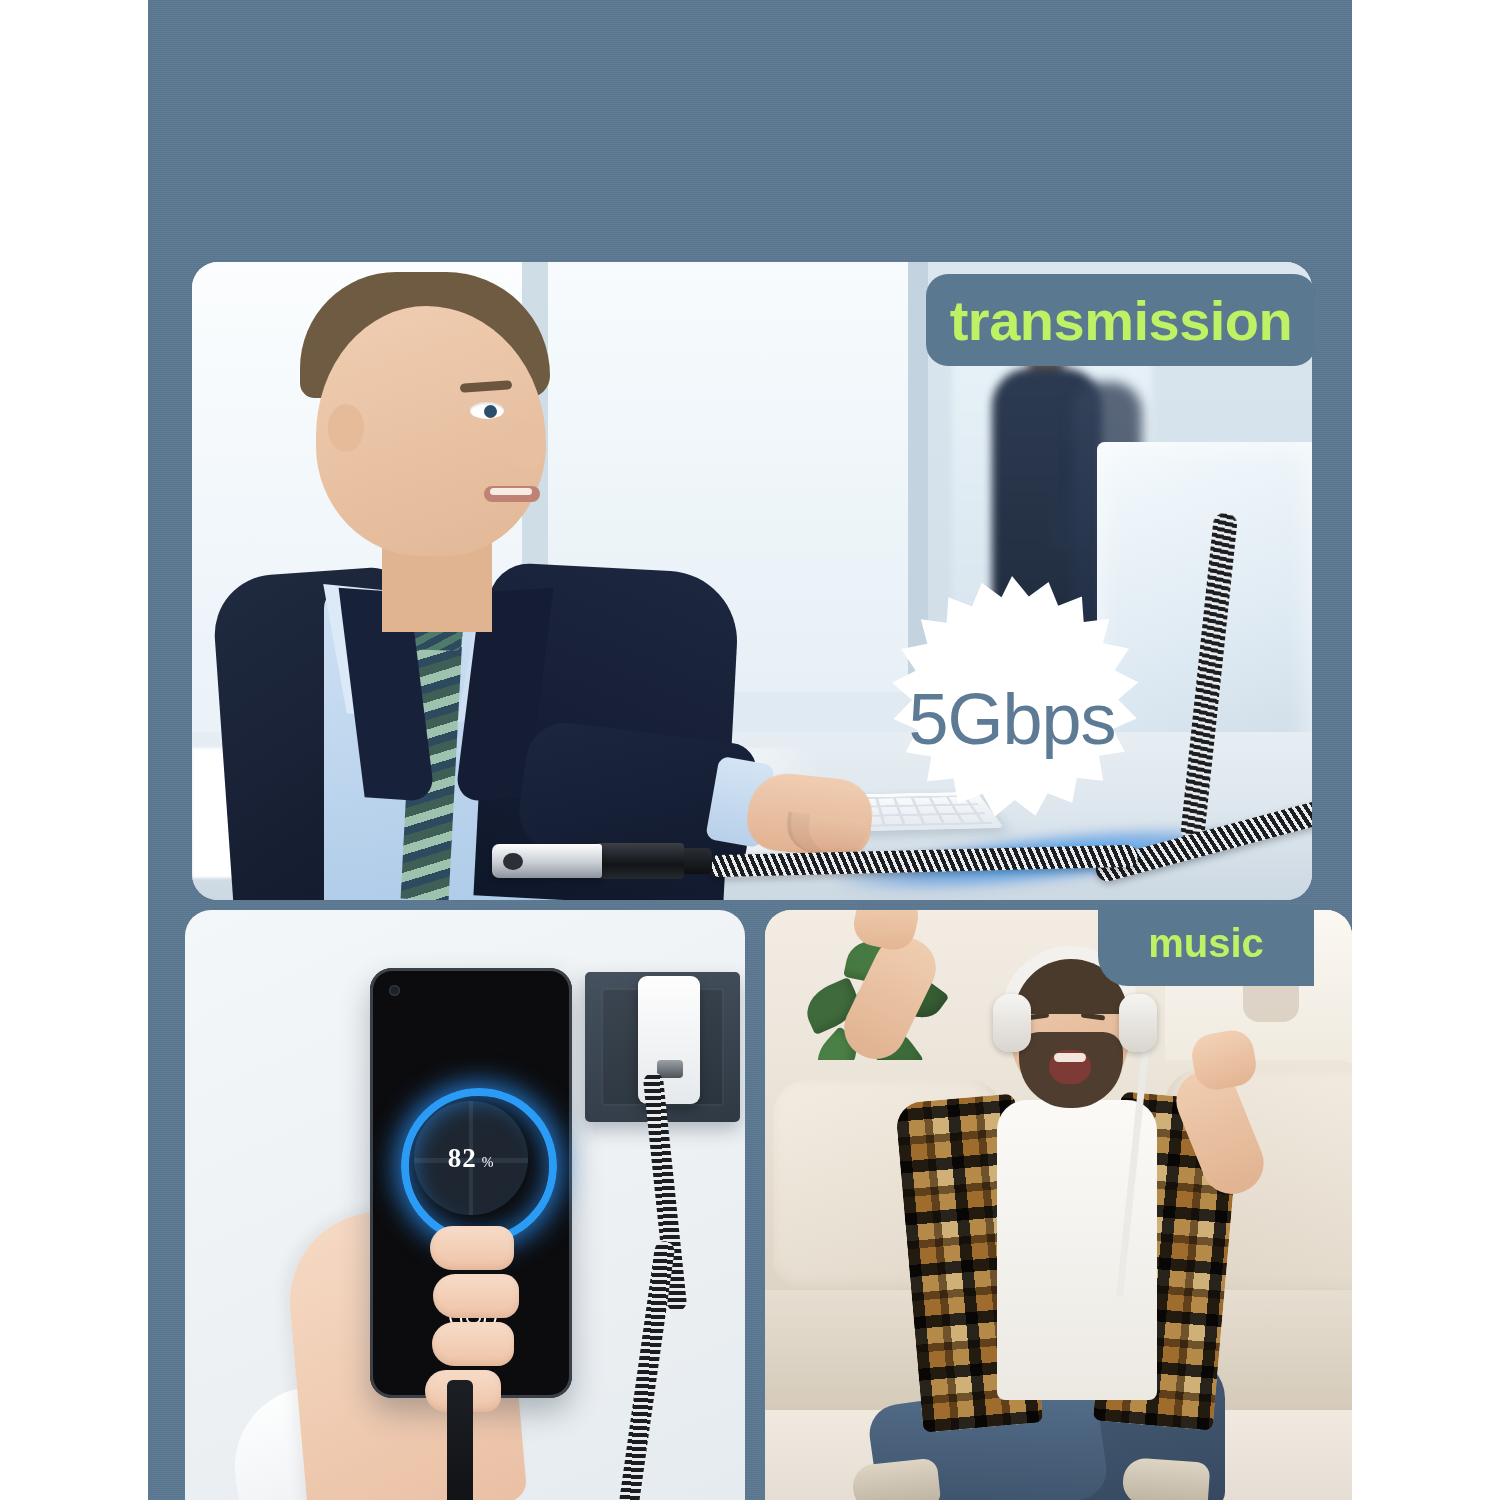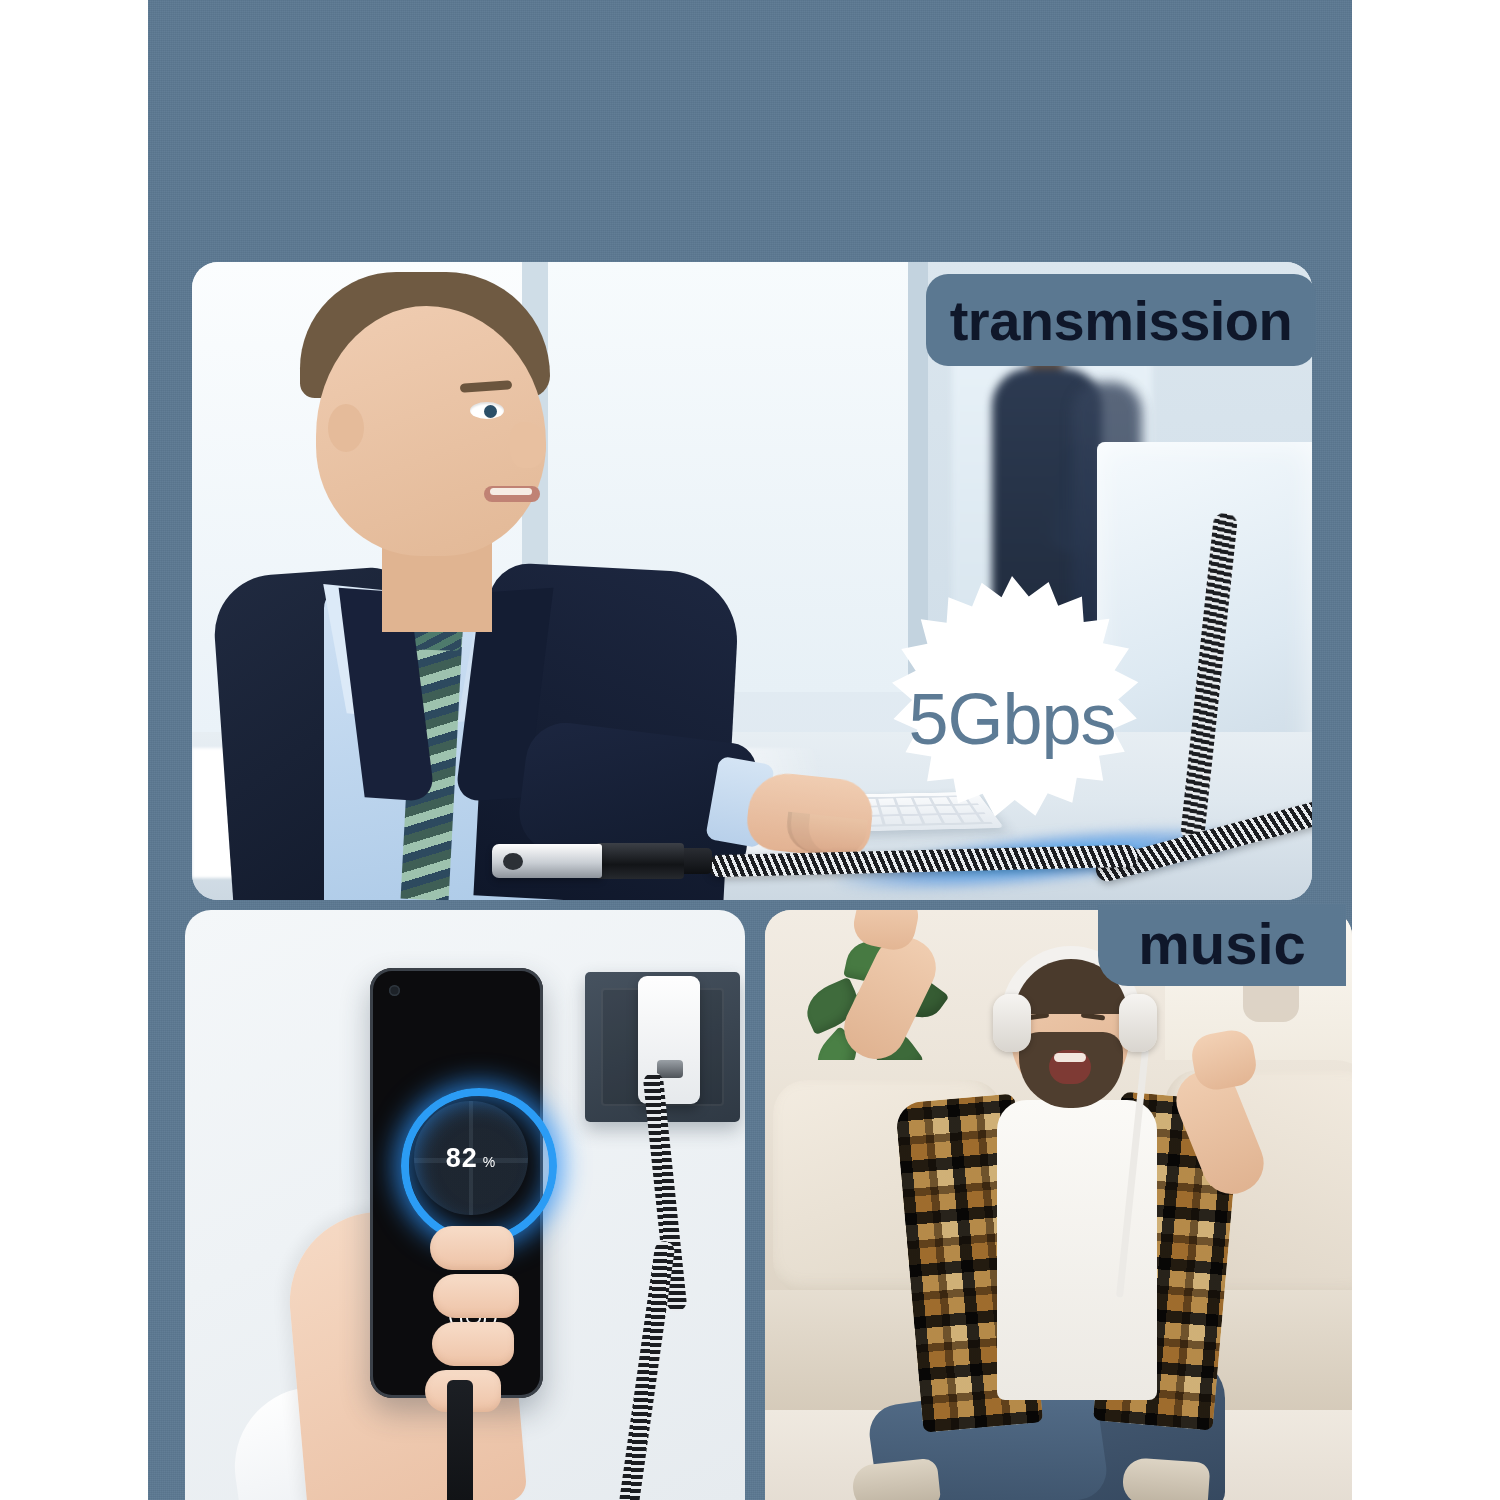--- a/index.html
+++ b/index.html
@@ -392,24 +392,25 @@
     border-radius:10px;
     transform: rotate(-6deg);
   }
   .charge-cable2{
     position:absolute; left:452px; top:330px; width:20px; height:270px;
     background: repeating-linear-gradient(-4deg,#e9ecef 0 3px,#1b1d21 3px 7px);
     border-radius:10px;
     transform: rotate(8deg);
   }
   .phone{
-    position:absolute; left:185px; top:58px; width:173px; height:430px;
+    position:absolute; left:185px; top:58px; width:202px; height:430px;
     background:#0c0c0e;
     border-radius:22px;
     box-shadow: 0 14px 30px rgba(40,55,70,.32), inset 0 0 0 3px #3b4149;
+    font-family: Liberation Serif, serif;
   }
   .phone-cam{
     position:absolute; left:19px; top:17px; width:11px; height:11px;
     background:#1d2228; border-radius:50%;
     box-shadow: inset 0 0 0 1.5px #2f373f;
   }
   .ring-glow{
     position:absolute; left:31px; top:120px; width:140px; height:140px;
     border-radius:50%;
     border:8px solid #2b9cf5;
@@ -621,21 +622,21 @@
     background:linear-gradient(180deg,#ddd4c4,#bdb2a0);
     border-radius:22px 14px 10px 22px;
   }
   .shoe.a{ left:-40px; top:522px; transform: rotate(-6deg); }
   .shoe.b{ left:230px; top:520px; transform: rotate(4deg); }
 
   
   .badge{
     position:absolute;
     background:#5b7891;
-    color:#0f172a;
+    color:#bef264;
     font-weight:bold;
     display:flex;
     align-items:center;
     justify-content:center;
     z-index: 7;
   }
   #badge-transmission{
     left: 926px; top: 274px;
     width: 390px; height: 92px;
     border-radius: 22px;
@@ -645,23 +646,23 @@
   #badge-charging{
     left: 192px; top: 906px;
     width: 278px; height: 76px;
     border-radius: 0 0 34px 0;
     font-size: 50px;
     padding-bottom: 4px;
     box-sizing: border-box;
   }
   #badge-music{
     left: 1098px; top: 904px;
-    width: 248px; height: 82px;
+    width: 216px; height: 82px;
     border-radius: 0 0 0 30px;
-    font-size: 58px;
+    font-size: 40px;
     padding-bottom: 4px;
     box-sizing: border-box;
   }
 
   
   #badge-speed{
     position:absolute;
     left: 862px; top: 576px;
     width: 300px; height: 290px;
     z-index: 8;

